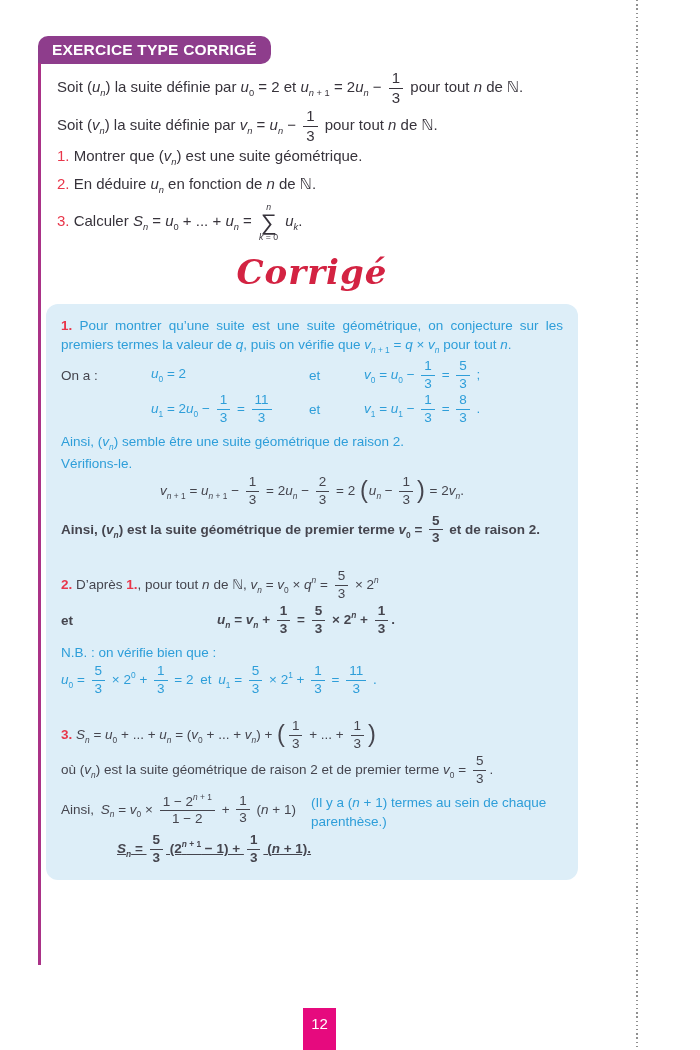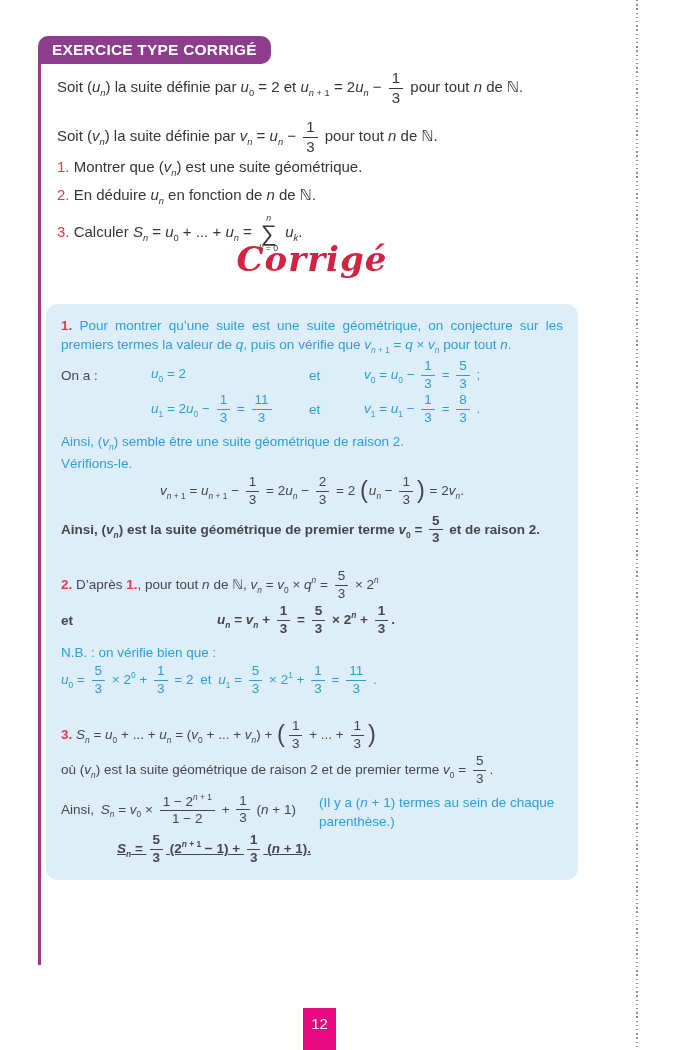--- a/index.html
+++ b/index.html
@@ -19,44 +19,44 @@
   
   .badge{position:absolute;left:38px;top:36px;height:28px;background:var(--purple);
     color:#fff;font-weight:700;font-size:15.5px;letter-spacing:.2px;
     display:flex;align-items:center;padding:0 14px;border-radius:10px 10px 10px 0;white-space:nowrap;}
   
   .vrule{position:absolute;left:38px;top:63px;width:2.5px;height:902px;background:var(--rule_magenta);}
   
   .exercise{position:absolute;left:57px;top:70px;width:524px;font-size:15px;line-height:1.4;color:var(--body_text);}
   .exercise .red{color:var(--red);font-weight:400;}
   .ex-line{margin:0 0 4px 0;}
-  .ex-intro1{margin-bottom:13px;}
+  .ex-intro1{margin-bottom:2px;}
   .ex-intro2{margin-bottom:1px;}
   .ex-q3{margin-top:6px;}
   
-  .corrige-title{position:absolute;left:46px;top:239px;width:532px;text-align:center;
+  .corrige-title{position:absolute;left:46px;top:252px;width:532px;text-align:center;
     font-family:"DejaVu Serif","Liberation Serif",serif;font-style:italic;font-weight:700;
     font-size:34px;color:var(--script_red);letter-spacing:1px;}
   
   .solution{position:absolute;left:46px;top:304px;width:532px;box-sizing:border-box;
     background:var(--box_bg);border-radius:12px;padding:12px 15px 14px 15px;
     font-size:13.5px;line-height:1.42;color:var(--dark);}
   .solution .red{color:var(--red);font-weight:700;}
   .blue{color:var(--blue);}
   .bold{font-weight:700;}
   .just{text-align:justify;}
   .sl{margin-top:4px;}
   .mt0{margin-top:0;} .mt2{margin-top:2px;} .mt6{margin-top:6px;} .mt10{margin-top:23px;}
   .center{text-align:center;}
   .indent{margin-left:56px;text-decoration:underline;}
   
   .eqrow{display:grid;grid-template-columns:90px 158px 55px 1fr;align-items:center;margin-top:2px;}
   .eqrow2{display:grid;grid-template-columns:46px 1fr;align-items:center;}
   .eqrow2 .eq{justify-self:center;padding-right:58px;}
-  .r4{display:flex;gap:8px;align-items:flex-start;}
+  .r4{display:flex;align-items:flex-start;}
   .r4 .left{flex:0 0 250px;}
   .r4 .aside{flex:1;}
   
   i{font-style:italic;}
   sub{font-size:.62em;} sup{font-size:.62em;}
   .frac{display:inline-flex;flex-direction:column;align-items:center;vertical-align:middle;
     margin:0 3px;text-align:center;}
   .frac .num{display:block;padding:0 3px 1px 3px;border-bottom:1.3px solid currentColor;line-height:1.1;}
   .frac .den{display:block;padding:1px 3px 0 3px;line-height:1.1;}
   .sum{display:inline-flex;flex-direction:column;align-items:center;vertical-align:middle;margin:0 3px;}

